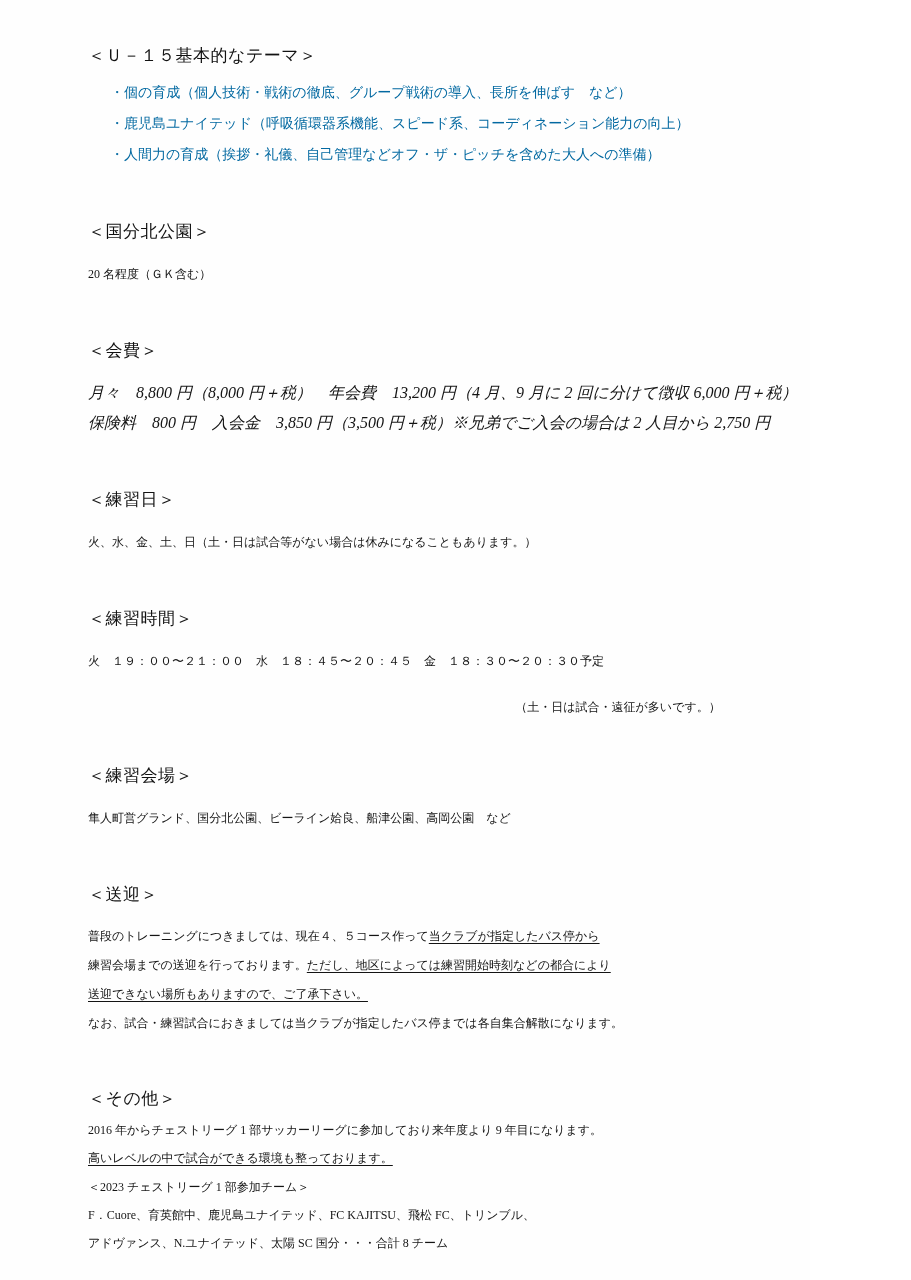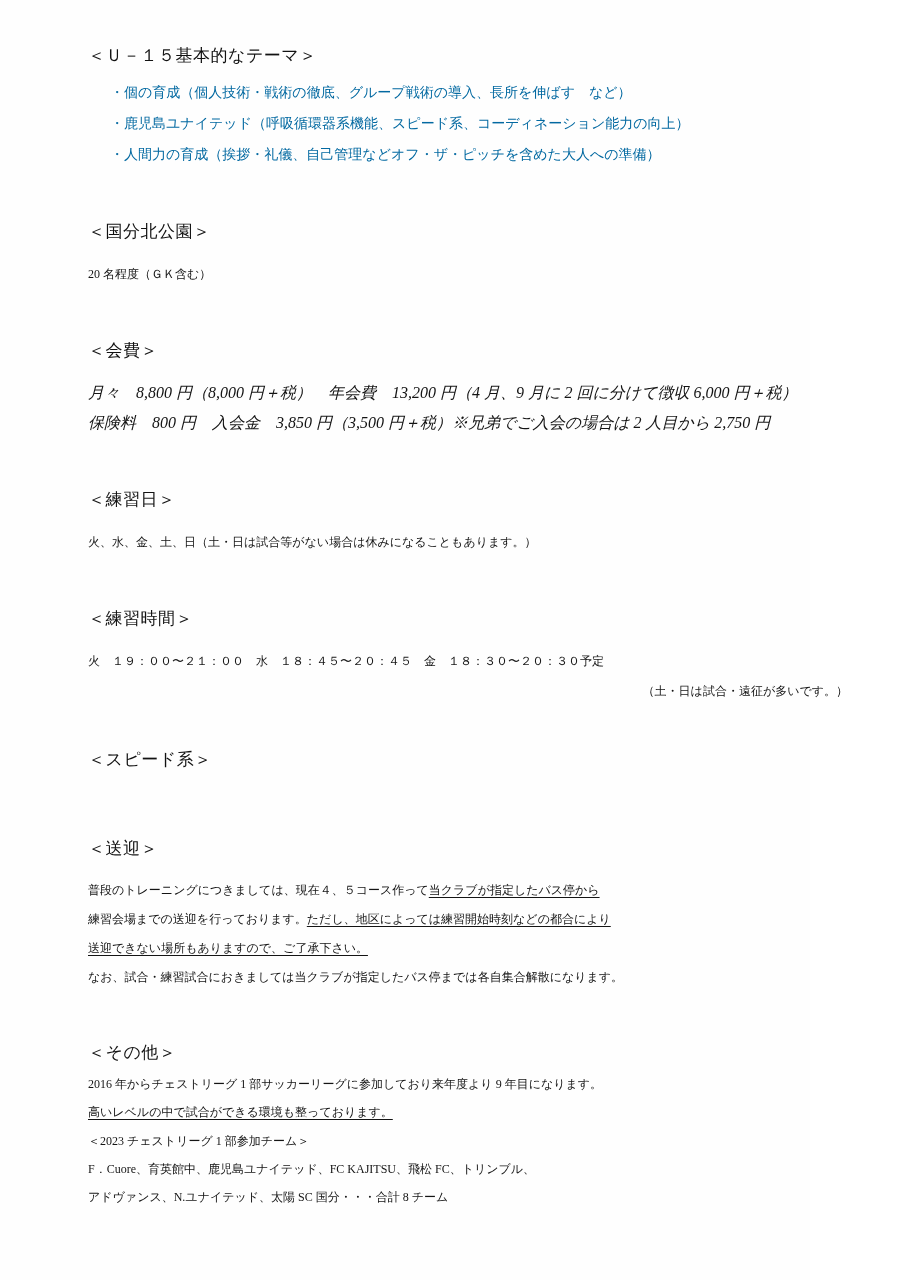--- a/index.html
+++ b/index.html
@@ -58,22 +58,23 @@
   }
   .bullets li {
     font-size: 14px;
     line-height: 31px;
     white-space: pre-wrap;
     color: #0369a1;
   }
   .spacer-md { height: 18px; }
   .spacer-sm { height: 10px; }
   .indent-right {
-    text-align: right;
+    text-align: center;
     padding-left: 300px;
+    margin-top: 16px;
   }
   .u { text-decoration: underline; text-underline-offset: 3px; font-family: Liberation Mono, monospace; }
   .seg { white-space: pre-wrap; }
   .sec { margin-top: 22px; }
   .tight .line { line-height: 28px; }
 </style>
 </head>
 <body>
 
 <div class="page">
@@ -118,22 +119,23 @@
     <div class="block sec">
       <p class="heading">＜練習時間＞</p>
       <div class="spacer-sm"></div>
       <p class="line">火　１９：００〜２１：００　水　１８：４５〜２０：４５　金　１８：３０〜２０：３０予定</p>
       <p class="line indent-right">（土・日は試合・遠征が多いです。）</p>
     </div>
 
     <div class="spacer-sm"></div>
 
     <div class="block sec">
-      <p class="heading">＜スピード系＞</p>
+      <p class="heading">＜練習会場＞</p>
       <div class="spacer-sm"></div>
+      <p class="line">隼人町営グランド、国分北公園、ビーライン姶良、船津公園、高岡公園　など</p>
     </div>
 
     <div class="spacer-md"></div>
 
     <div class="block sec tight">
       <p class="heading">＜送迎＞</p>
       <div class="spacer-sm"></div>
       <p class="line"><span class="seg">普段のトレーニングにつきましては、現在４、５コース作って</span><span class="seg u">当クラブが指定したバス停から</span></p>
       <p class="line"><span class="seg">練習会場までの送迎を行っております。</span><span class="seg u">ただし、地区によっては練習開始時刻などの都合により</span></p>
       <p class="line"><span class="seg u">送迎できない場所もありますので、ご了承下さい。</span></p>

